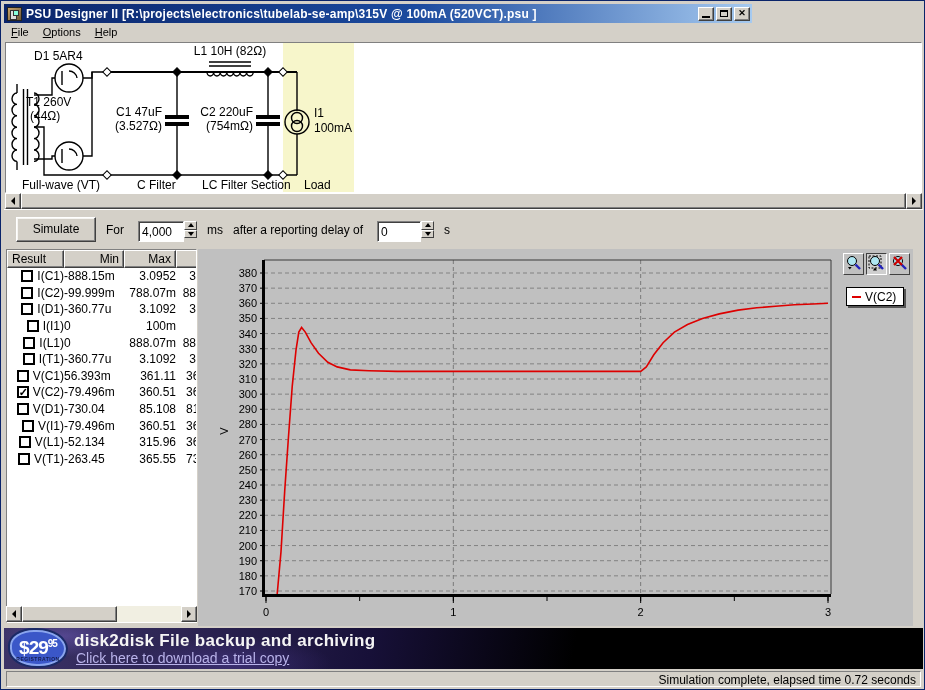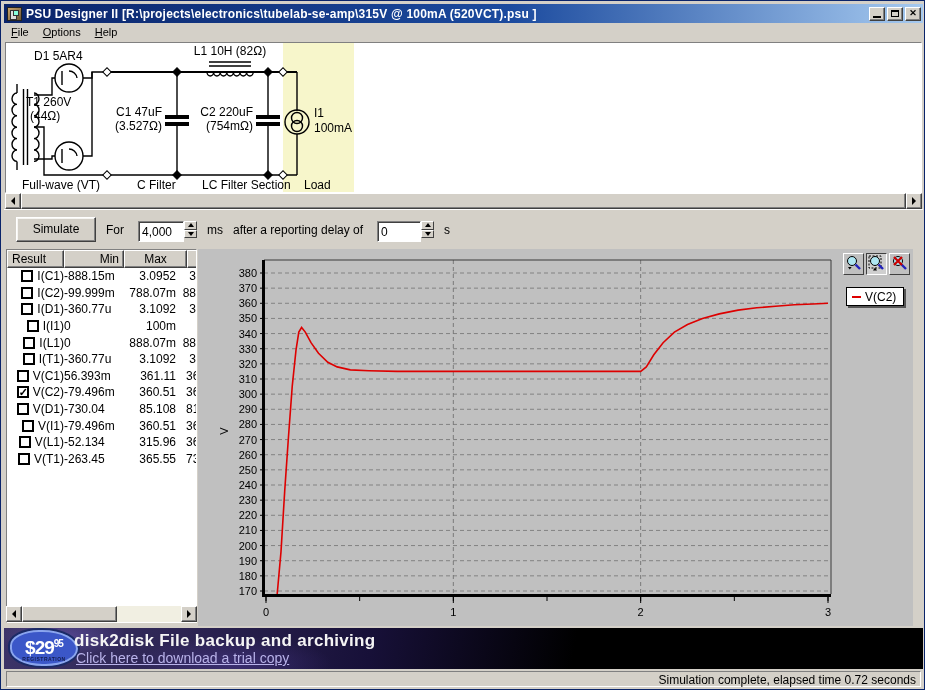--- a/index.html
+++ b/index.html
@@ -9,21 +9,21 @@
     font-size:11px;
     background:#d4d0c8;
     border:1px solid #0a246a;
     position:relative;
     color:#000;
   }
   .abs { position:absolute; }
 
   
   .titlebar {
-    left:3px; top:3px; width:919px; height:19px;
+    left:3px; top:3px; width:748px; height:19px;
     background:linear-gradient(90deg,#0a246a 0%,#1b4a9e 55%,#a6caf0 100%);
     display:flex; align-items:center; padding:0 2px;
   }
   .app-icon { width:15px; height:14px; margin:0 4px 0 1px;
     background:linear-gradient(135deg,#c9a36a,#6b5638);
     border:1px solid #222; position:relative; }
   .app-icon:before { content:""; position:absolute; left:2px; top:2px; width:5px; height:8px; background:#ddd; border:1px solid #333; }
   .app-icon:after  { content:""; position:absolute; right:2px; top:2px; width:4px; height:4px; background:#8fd; border:1px solid #333; }
   .title-text { color:#fff; font-weight:bold; font-size:12px; letter-spacing:0.2px; white-space:nowrap; overflow:hidden; flex:1; }
   .winbtns { display:flex; gap:2px; }
@@ -88,21 +88,21 @@
   .tri-down { border-left:3px solid transparent; border-right:3px solid transparent; border-top:4px solid #000; }
 
   
   .results { left:5px; top:248px; width:191px; height:374px; background:#fff;
     border:1px solid; border-color:#808080 #fff #fff #808080; overflow:hidden; }
   .res-header { display:flex; height:18px; }
   .res-h { background:#d4d0c8; border:1px solid; border-color:#fff #404040 #404040 #fff;
     box-shadow:inset -1px -1px 0 #808080; font-size:12px; padding:1px 4px; flex:none; }
   .res-h.c1 { width:57px; }
   .res-h.c2 { width:60px; text-align:right; }
-  .res-h.c3 { width:63px; text-align:center; }
+  .res-h.c3 { width:52px; text-align:right; }
   .res-h.c4 { width:30px; }
   .res-row { display:flex; height:16.6px; align-items:center; font-size:12px; }
   .res-c1 { width:57px; display:flex; align-items:center; gap:4px; padding-left:3px; flex:none;justify-content:flex-end; }
   .res-c2 { width:60px; text-align:left; flex:none; }
   .res-c3 { width:52px; text-align:right; flex:none; }
   .res-c4 { width:30px; text-align:right; flex:none; overflow:hidden; white-space:nowrap; }
   .cbx { width:12px; height:12px; background:#fff; border:2px solid #000; flex:none;
     font-size:11px; font-weight:bold; line-height:8px; text-align:center; }
 
   
@@ -116,21 +116,21 @@
     padding:0 5px; font-size:12px; }
   .legend .dash { width:9px; height:2px; background:#dd0000; flex:none; }
 
   
   .banner { left:3px; top:627px; width:919px; height:41px;
     background:
       radial-gradient(90px 30px at 60px 8px, rgba(120,100,200,0.45), rgba(0,0,0,0) 70%),
       radial-gradient(140px 40px at 230px 36px, rgba(90,70,170,0.4), rgba(0,0,0,0) 70%),
       linear-gradient(100deg,#3c3468 0%,#2a2250 22%,#171038 40%,#000 62%);
     overflow:hidden; }
-  .ad-logo { position:absolute; left:6px; top:2px; width:68px; height:36px;
+  .ad-logo { position:absolute; left:6px; top:2px; width:56px; height:36px;
     background:#3b57c8; border:2px solid #8aa5ee; box-shadow:0 0 0 2px #1a2a66;
     border-radius:45% 55% 50% 50%; text-align:center; color:#fff; }
   .ad-price { font-size:19px; font-weight:bold; line-height:24px; letter-spacing:-1px; }
   .ad-price sup { font-size:10px; }
   .ad-reg { font-size:5px; color:#131c4e; font-weight:bold; letter-spacing:0.5px; margin-top:-4px; }
   .ad-headline { position:absolute; left:70px; top:3px; color:#f4f4f4; font-weight:bold; font-size:17px; letter-spacing:0.3px; }
   .ad-link { position:absolute; left:72px; top:22px; color:#b9b3ea; font-size:14px; text-decoration:underline; }
 
   
   .statusbar { left:3px; top:669px; width:919px; height:18px; background:#d4d0c8; padding:1px 2px;text-align:right; }

